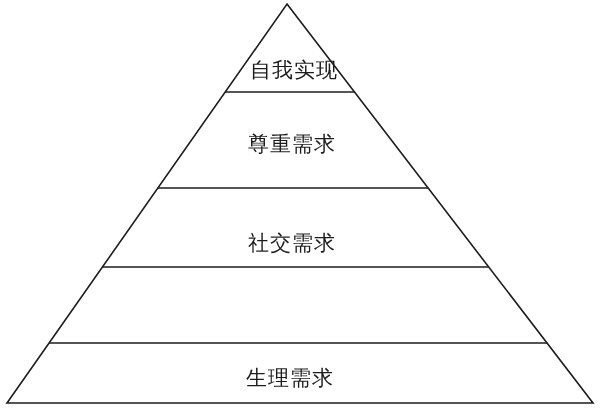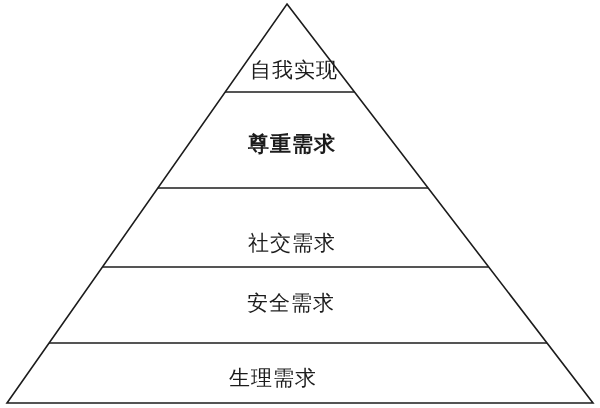--- a/index.html
+++ b/index.html
@@ -25,24 +25,24 @@
     transform: translate(-50%, -50%);
     font-size: 21px;
     line-height: 1;
     color: #1c1c1c;
     letter-spacing: 1px;
     white-space: nowrap;
     text-align: center;
   }
   
   .lv0 { left: 294px; top: 70px; text-align: center; }
-  .lv1 { left: 292px; top: 144px; font-weight: bold; }
+  .lv1 { left: 292px; top: 144px; }
   .lv2 { left: 292px; top: 243px; }
   .lv3 { left: 291px; top: 303px; }
-  .lv4 { left: 273px; top: 378px; }
+  .lv4 { left: 290px; top: 378px; }
 </style>
 </head>
 <body>
 
 <div class="canvas">
 
   <svg width="600" height="408" viewBox="0 0 600 408">
 
     <polygon points="287,4 593,403 7,403" fill="none" stroke="#1c1c1c" stroke-width="1.6" stroke-linejoin="miter"></polygon>
 
@@ -51,17 +51,16 @@
     <line x1="102.5" y1="267" x2="488.5" y2="267" stroke="#1c1c1c" stroke-width="1.3"></line>
     <line x1="49" y1="343" x2="547" y2="343" stroke="#1c1c1c" stroke-width="1.3"></line>
   </svg>
 
   <div class="level-label lv0">自我实现</div>
 
   <div class="level-label lv1">尊重需求</div>
 
   <div class="level-label lv2">社交需求</div>
 
-  <div class="level-label lv3">安全需求</div>
 
   <div class="level-label lv4">生理需求</div>
 
 </div>
 
 </body></html>

